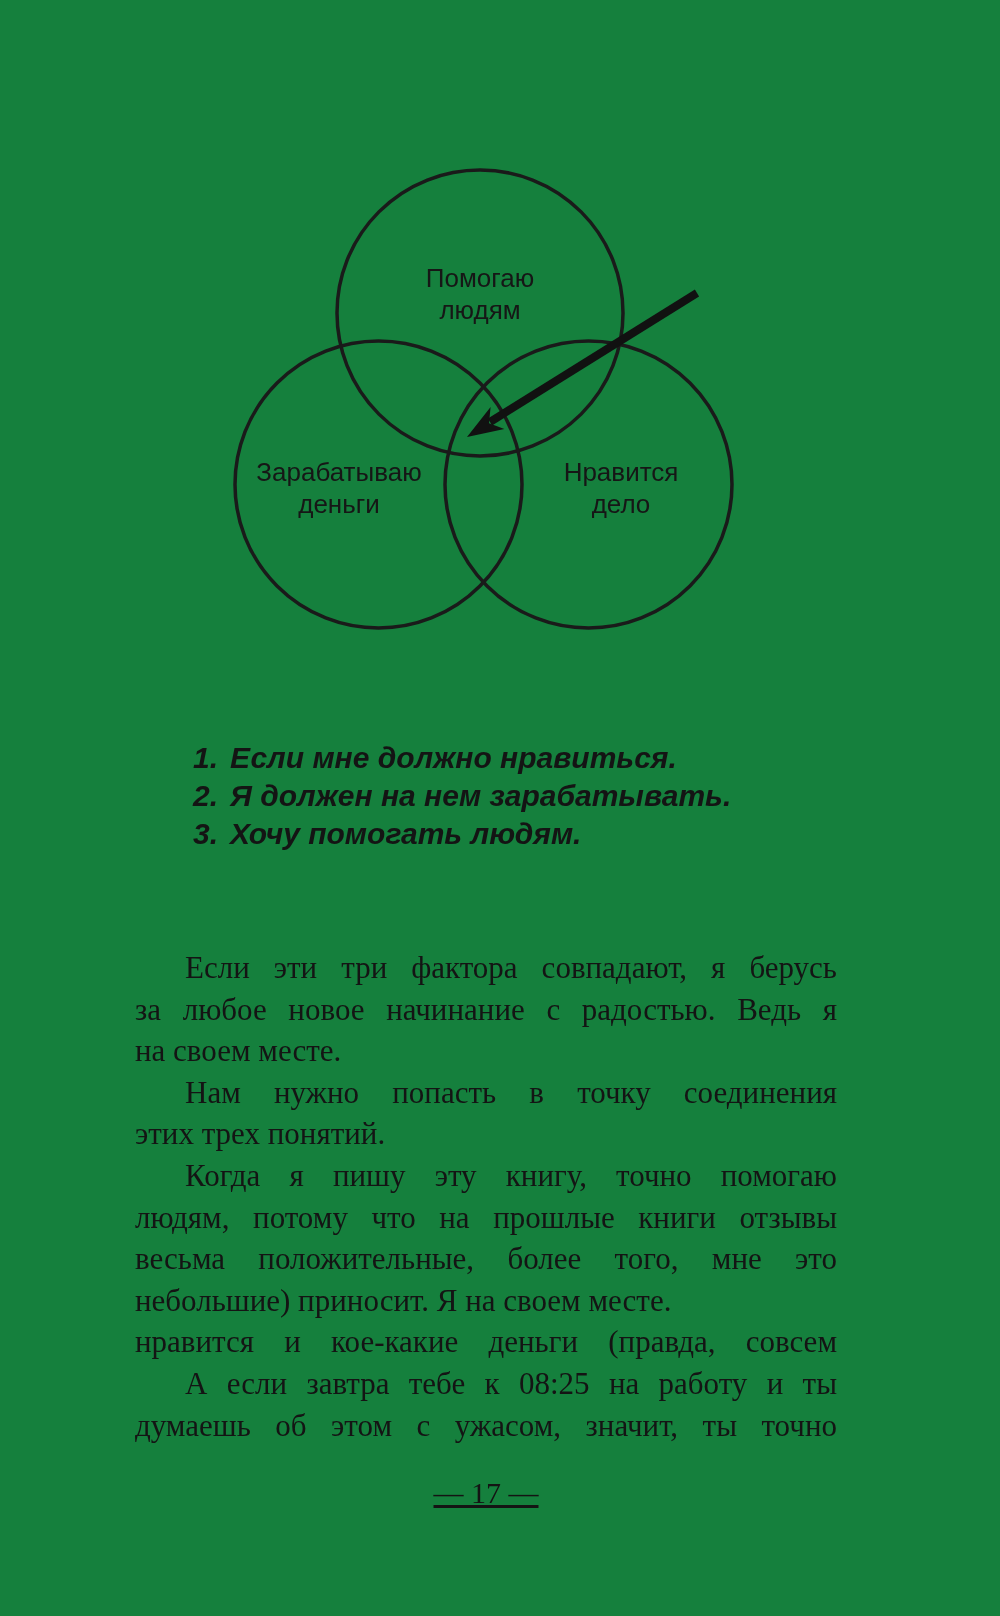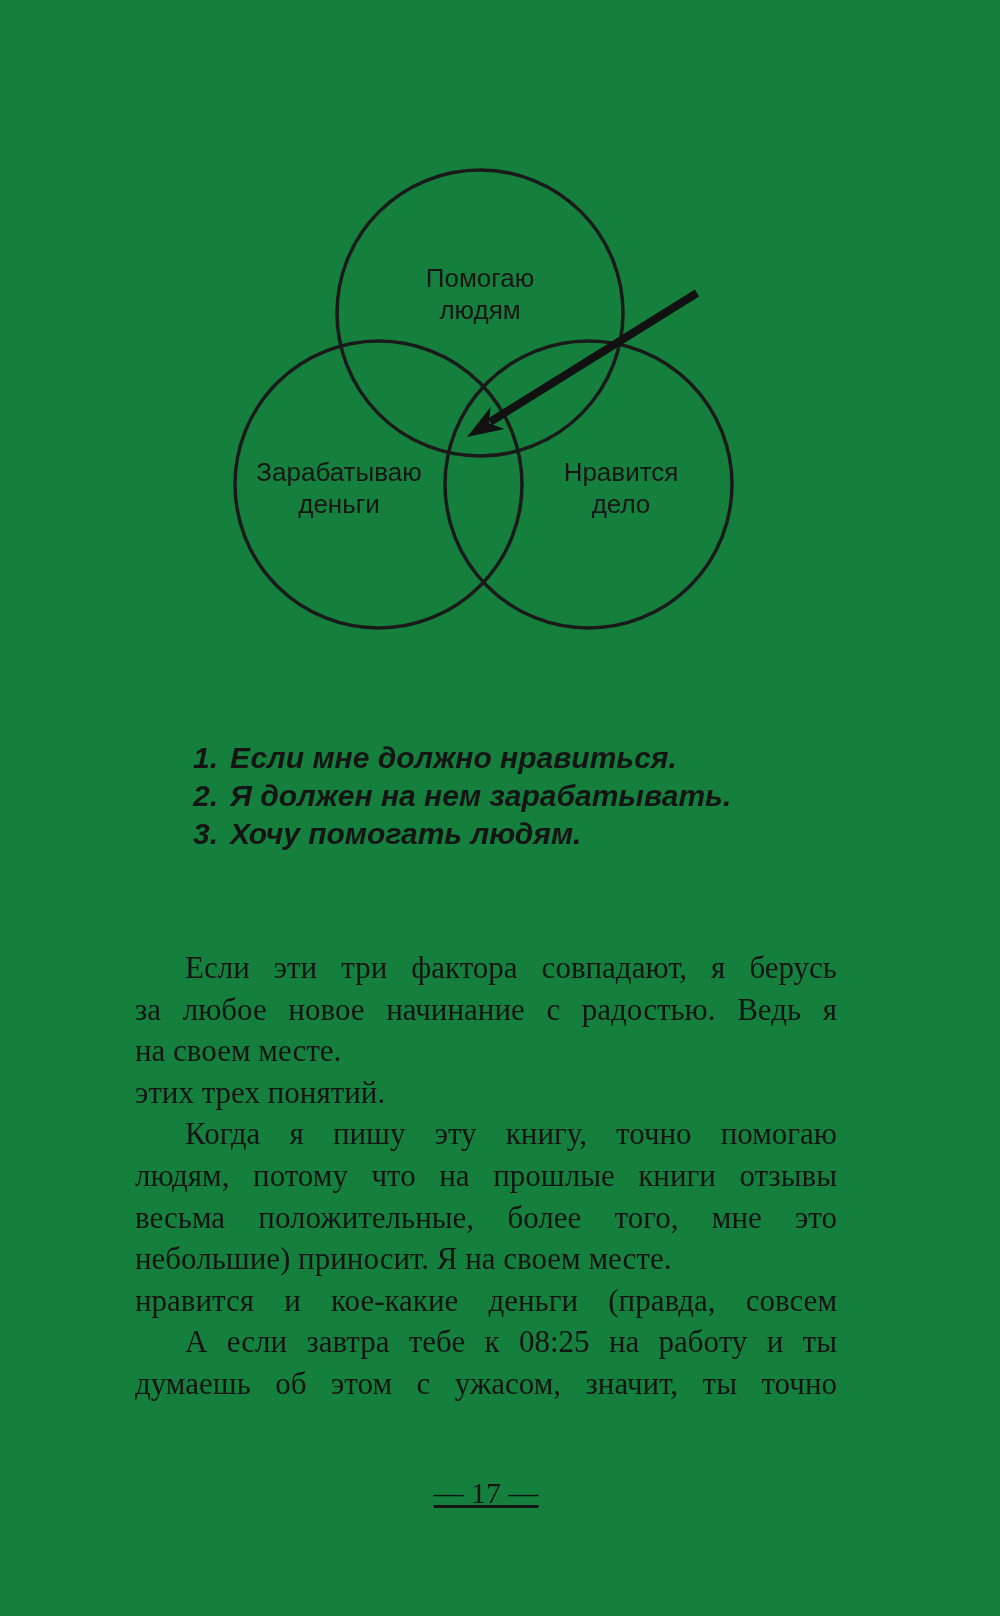--- a/index.html
+++ b/index.html
@@ -121,20 +121,21 @@
     </div>
   </div>
 
   <div class="body-text">
     <div>
       <div class="tline indent">Если эти три фактора совпадают, я берусь</div>
       <div class="tline">за любое новое начинание с радостью. Ведь я</div>
       <div class="tline end">на своем месте.</div>
     </div>
     <div>
+      <div class="tline indent">Нам нужно попасть в точку соединения</div>
       <div class="tline end">этих трех понятий.</div>
     </div>
     <div>
       <div class="tline indent">Когда я пишу эту книгу, точно помогаю</div>
       <div class="tline">людям, потому что на прошлые книги отзывы</div>
       <div class="tline">весьма положительные, более того, мне это</div>
       <div class="tline end">небольшие) приносит. Я на своем месте.</div>
       <div class="tline">нравится и кое-какие деньги (правда, совсем</div>
     </div>
     <div>

